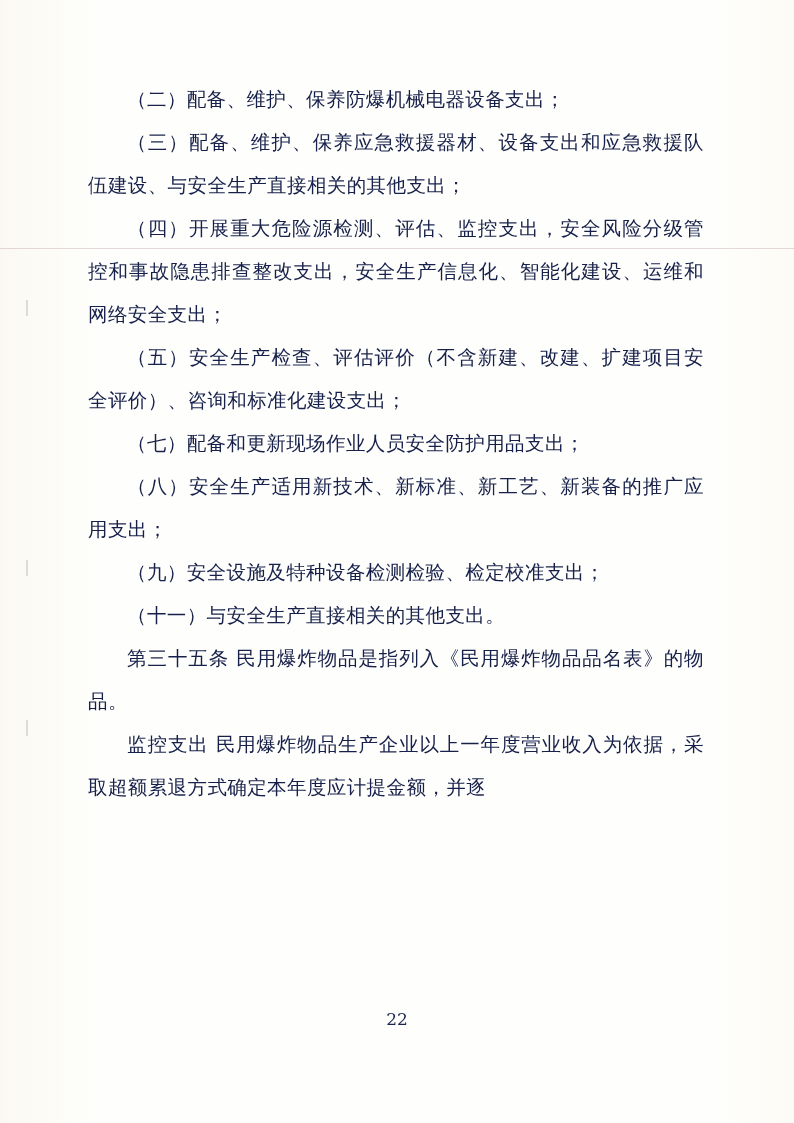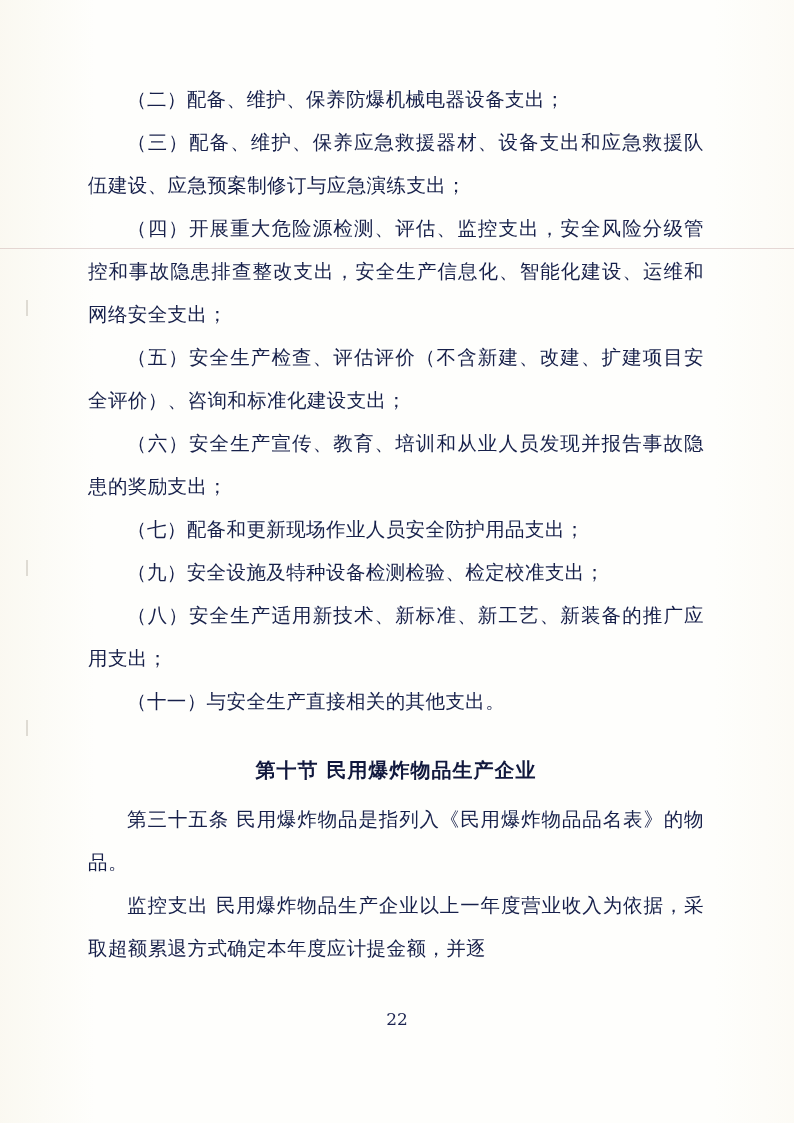--- a/index.html
+++ b/index.html
@@ -92,30 +92,28 @@
 
 <div class="page">
   <div class="scan-line"></div>
   <div class="edge-mark" style="top:300px"></div>
   <div class="edge-mark" style="top:560px"></div>
   <div class="edge-mark" style="top:720px"></div>
 
   <div class="content">
 
     <p class="para indent">（二）配备、维护、保养防爆机械电器设备支出；</p>
-    <p class="para indent">（三）配备、维护、保养应急救援器材、设备支出和应急救援队伍建设、应急预案制修订与应急演练支出；</p>
+    <p class="para indent">（三）配备、维护、保养应急救援器材、设备支出和应急救援队伍建设、与安全生产直接相关的其他支出；</p>
     <p class="para indent">（四）开展重大危险源检测、评估、监控支出，安全风险分级管控和事故隐患排查整改支出，安全生产信息化、智能化建设、运维和网络安全支出；</p>
     <p class="para indent">（五）安全生产检查、评估评价（不含新建、改建、扩建项目安全评价）、咨询和标准化建设支出；</p>
-    <p class="para indent">（六）安全生产宣传、教育、培训和从业人员发现并报告事故隐患的奖励支出；</p>
     <p class="para indent">（七）配备和更新现场作业人员安全防护用品支出；</p>
+    <p class="para indent">（八）安全生产适用新技术、新标准、新工艺、新装备的推广应用支出；</p>
     <p class="para indent">（九）安全设施及特种设备检测检验、检定校准支出；</p>
-    <p class="para indent">（八）安全生产适用新技术、新标准、新工艺、新装备的推广应用支出；</p>
     <p class="para indent">（十一）与安全生产直接相关的其他支出。</p>
 
-    <div class="section-title">第十节  民用爆炸物品生产企业</div>
 
     <p class="para indent"><span class="art-label">第三十五条</span>&nbsp;<span>民用爆炸物品是指列入《民用爆炸物品品名表》的物品。</span></p>
 
     <p class="para indent"><span class="art-label">监控支出</span>&nbsp;<span>民用爆炸物品生产企业以上一年度营业收入为依据，采取超额累退方式确定本年度应计提金额，并逐</span></p>
 
   </div>
 
   <div class="page-number">22</div>
 </div>
 

